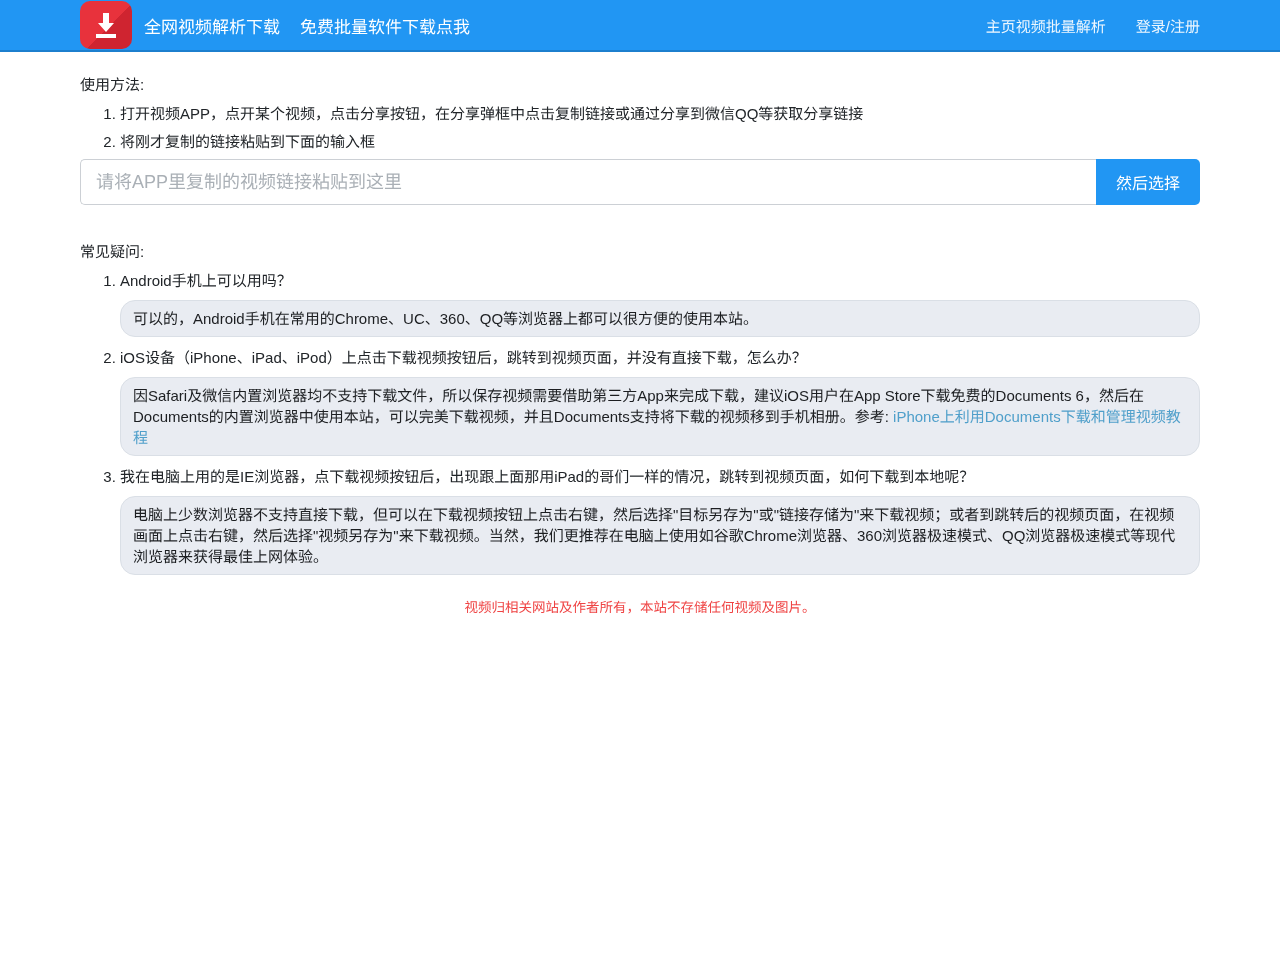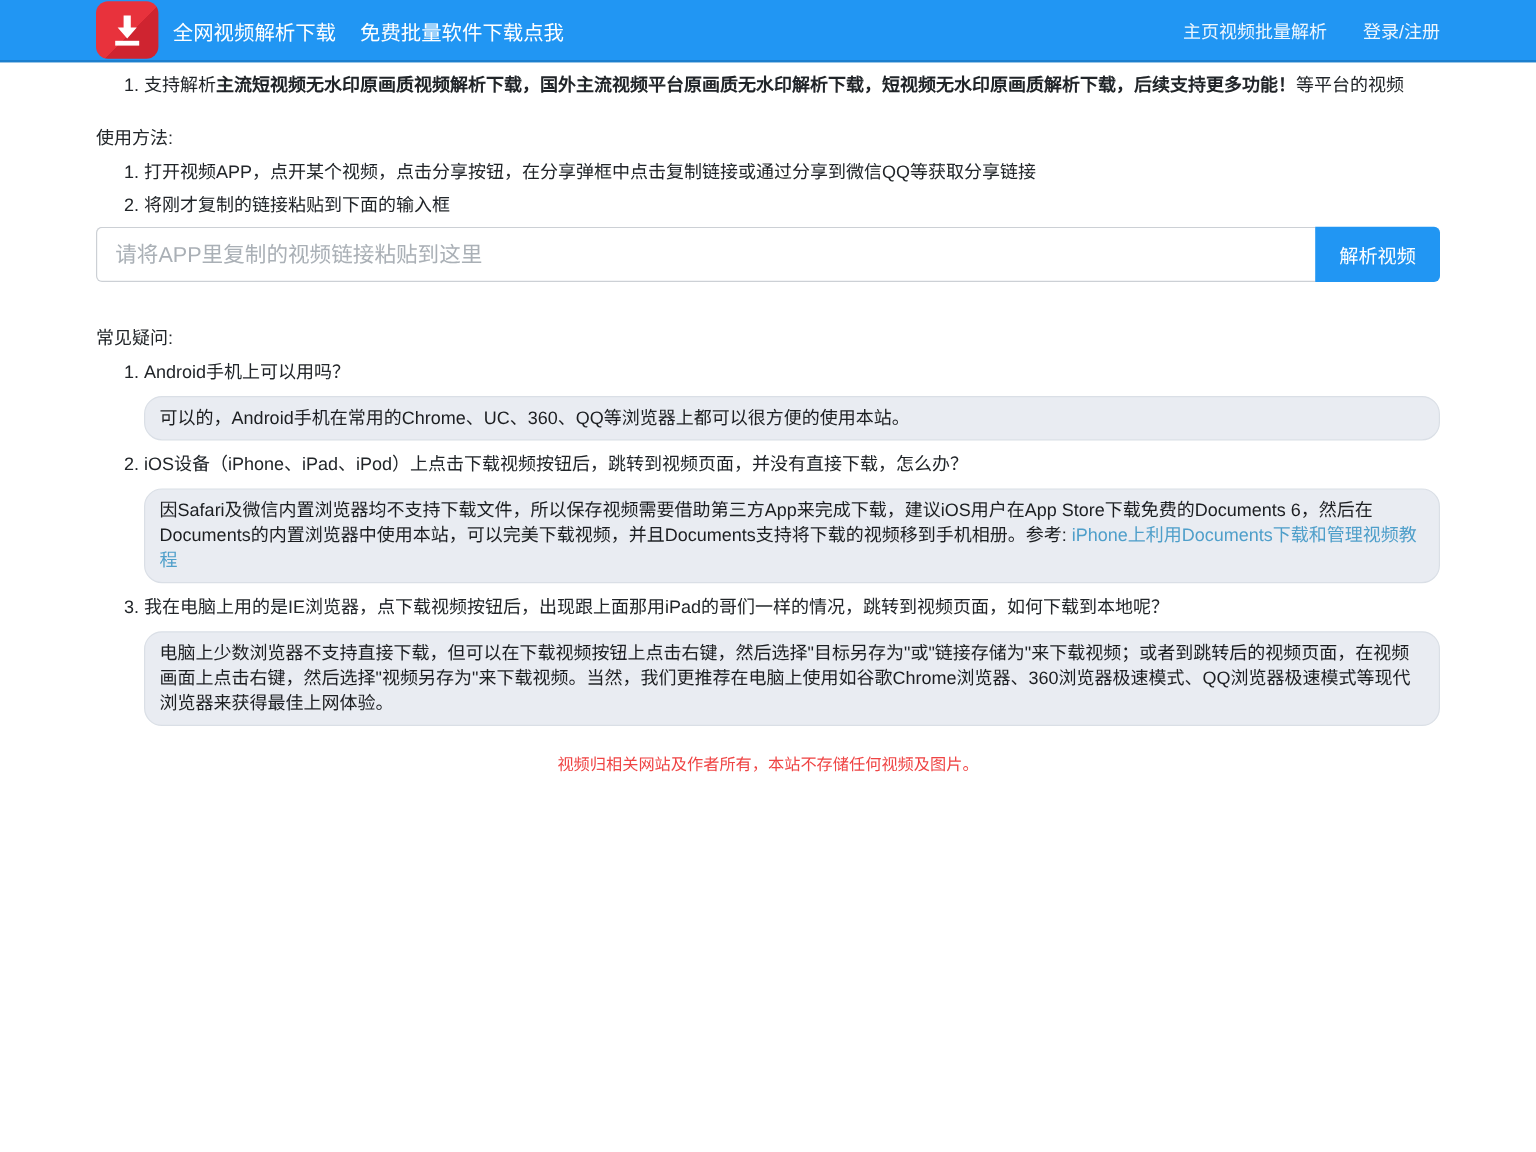--- a/index.html
+++ b/index.html
@@ -92,33 +92,30 @@
   </div>
   <div class="nav-spacer"></div>
   <div class="nav-links">
     <a>主页视频批量解析</a>
     <a>登录/注册</a>
   </div>
 </div>
 
 <div class="container">
 
-  <ol class="plain-list">
-    <li><span>支持解析</span><span class="bold">主流短视频无水印原画质视频解析下载，国外主流视频平台原画质无水印解析下载，短视频无水印原画质解析下载，后续支持更多功能！</span><span>等平台的视频</span></li>
-  </ol>
 
   <div class="section-heading">使用方法:</div>
   <ol class="plain-list">
     <li>打开视频APP，点开某个视频，点击分享按钮，在分享弹框中点击复制链接或通过分享到微信QQ等获取分享链接</li>
     <li>将刚才复制的链接粘贴到下面的输入框</li>
   </ol>
 
   <div class="input-group">
     <input type="text" value="" placeholder="请将APP里复制的视频链接粘贴到这里" style="">
-    <button>解析视频</button>
+    <button>然后选择</button>
   </div>
 
   <div class="section-heading">常见疑问:</div>
   <ol class="faq-list">
     <li>
       <div>Android手机上可以用吗？</div>
       <div class="answer-box">可以的，Android手机在常用的Chrome、UC、360、QQ等浏览器上都可以很方便的使用本站。</div>
     </li>
     <li>
       <div>iOS设备（iPhone、iPad、iPod）上点击下载视频按钮后，跳转到视频页面，并没有直接下载，怎么办？</div>

